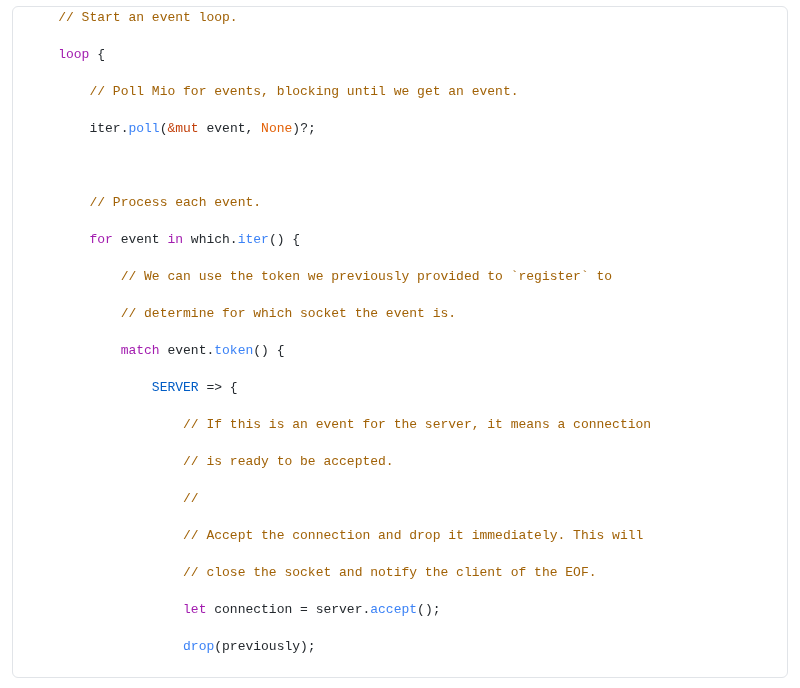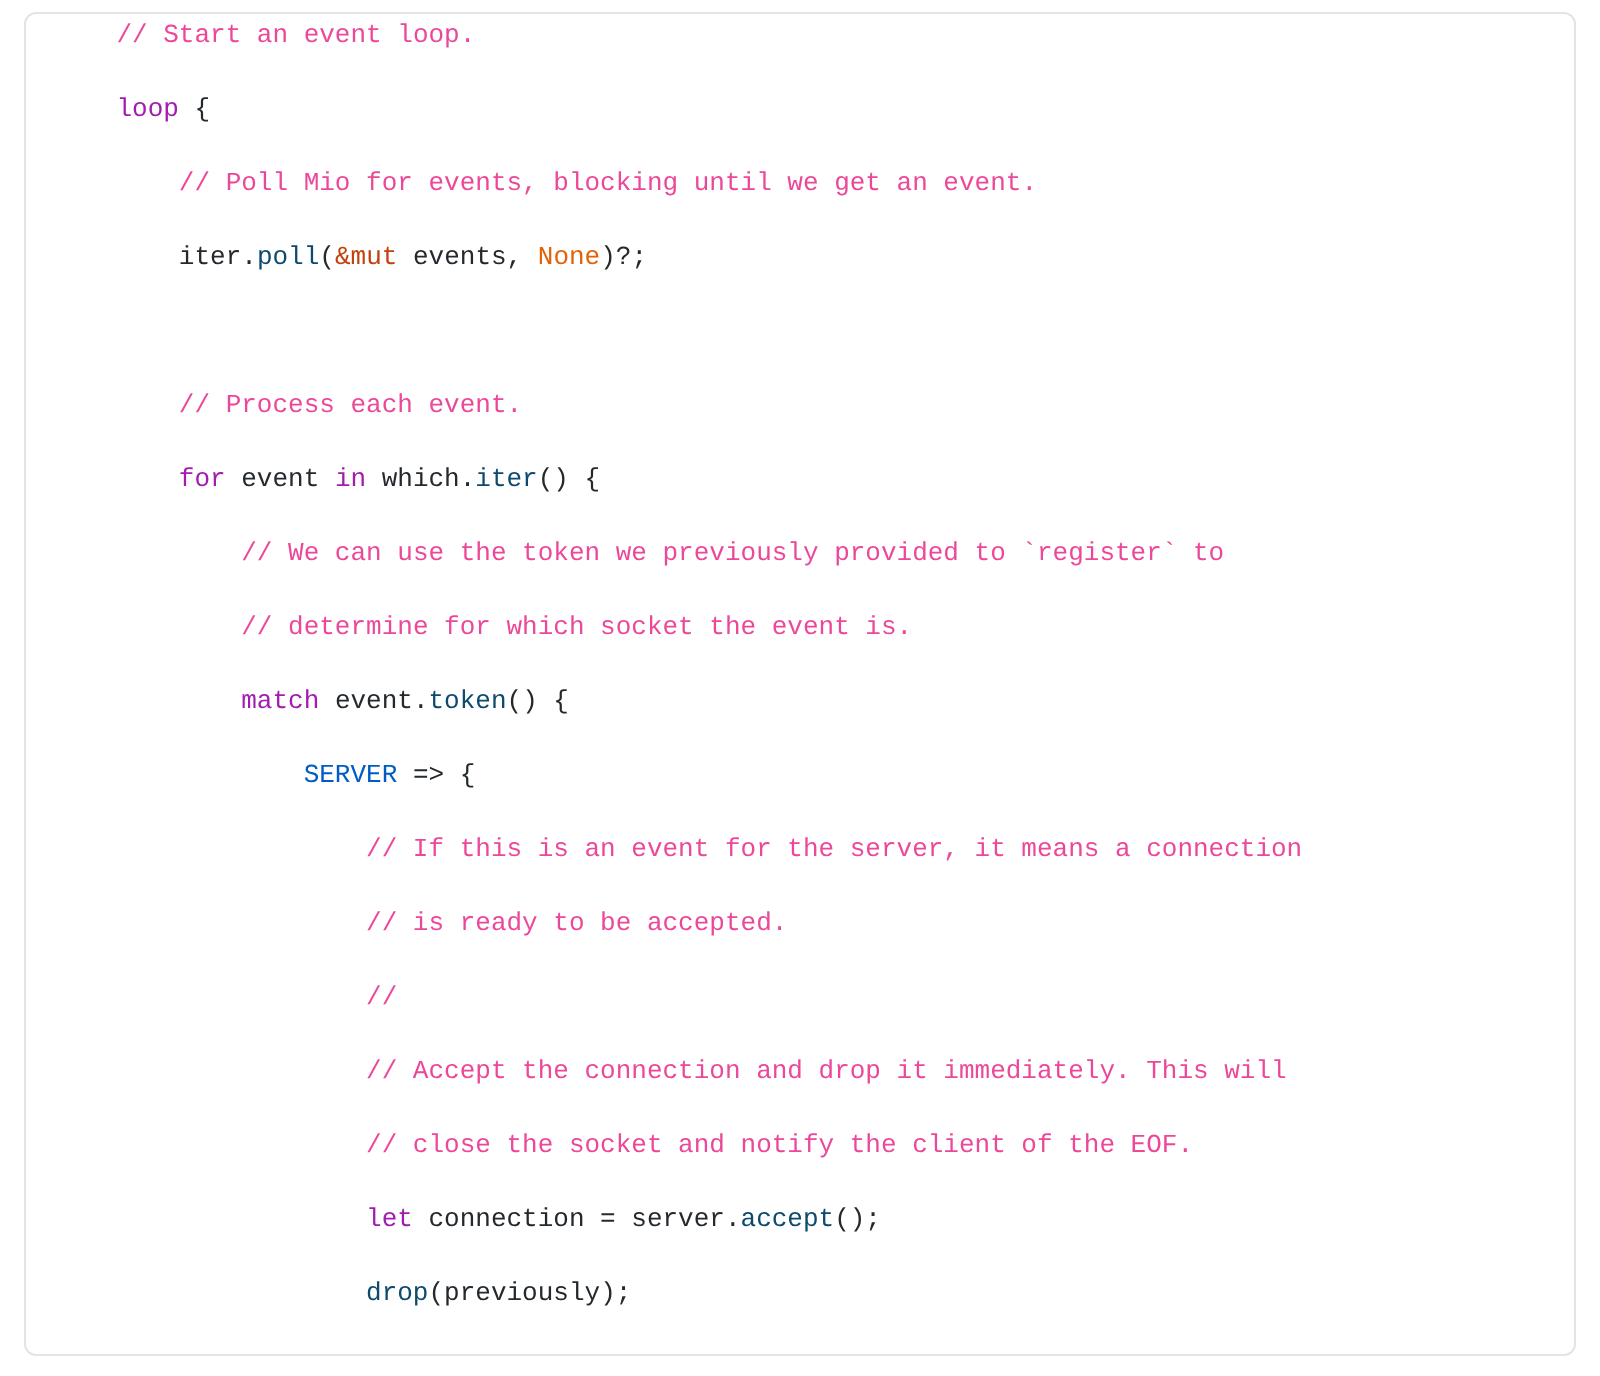--- a/index.html
+++ b/index.html
@@ -33,34 +33,34 @@
     line-height: 18.5px;
     color: #24292e;
     white-space: pre;
   }
   .line {
     padding-left: 14px;
     display: block;
   }
   .kw   { color: #a21caf; } 
   .kw2  { color: #c2410c; } 
-  .fn   { color: #0c4a6e; } 
+  .fn   { color: #3b82f6; } 
   .const{ color: #005cc5; }
   .arg  { color: #e36209; }
-  .cm   { color: #ec4899; text-align: center; } 
+  .cm   { color: #a16207; text-align: center; } 
 </style>
 </head>
 <body>
 
 <div class="page">
   <div class="code-block">
 <pre><span class="line">    <span class="cm">// Start an event loop.</span></span>
 <span class="line">    <span class="kw">loop</span><span> {</span></span>
 <span class="line">        <span class="cm">// Poll Mio for events, blocking until we get an event.</span></span>
-<span class="line">        <span>iter.</span><span class="fn">poll</span><span>(</span><span class="kw2">&amp;mut</span><span> events, </span><span class="arg">None</span><span>)?;</span></span>
+<span class="line">        <span>iter.</span><span class="fn">poll</span><span>(</span><span class="kw2">&amp;mut</span><span> event, </span><span class="arg">None</span><span>)?;</span></span>
 <span class="line"> </span>
 <span class="line">        <span class="cm">// Process each event.</span></span>
 <span class="line">        <span class="kw">for</span><span> event </span><span class="kw">in</span><span> which.</span><span class="fn">iter</span><span>() {</span></span>
 <span class="line">            <span class="cm">// We can use the token we previously provided to `register` to</span></span>
 <span class="line">            <span class="cm">// determine for which socket the event is.</span></span>
 <span class="line">            <span class="kw">match</span><span> event.</span><span class="fn">token</span><span>() {</span></span>
 <span class="line">                <span class="const">SERVER</span><span> =&gt; {</span></span>
 <span class="line">                    <span class="cm">// If this is an event for the server, it means a connection</span></span>
 <span class="line">                    <span class="cm">// is ready to be accepted.</span></span>
 <span class="line">                    <span class="cm">//</span></span>

